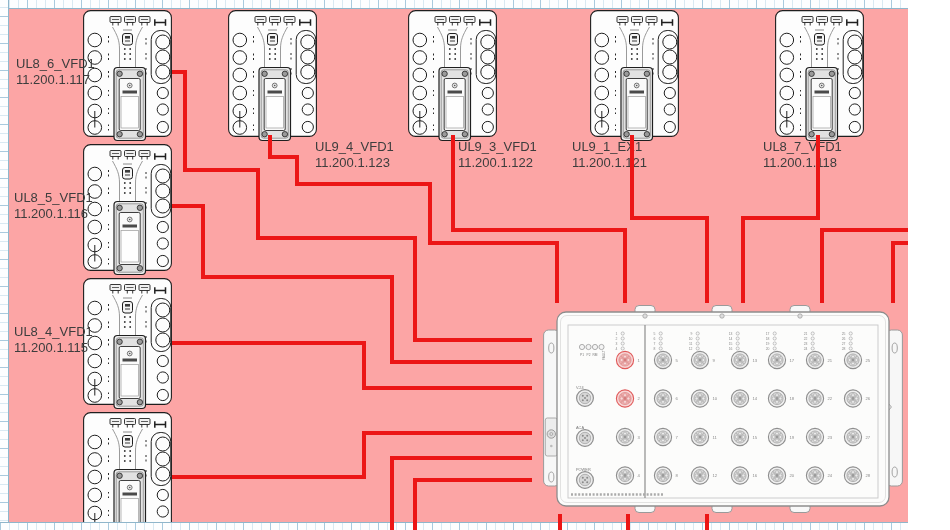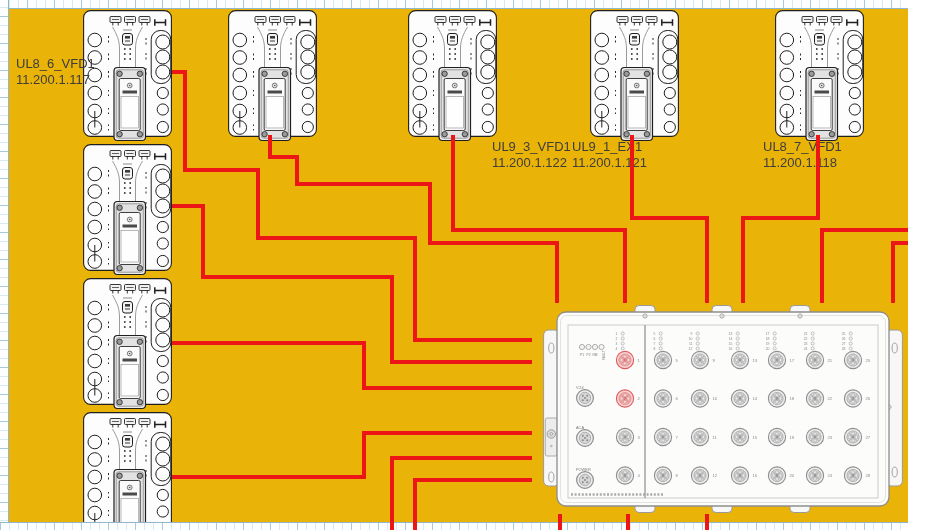--- a/index.html
+++ b/index.html
@@ -1,16 +1,16 @@
 <!DOCTYPE html>
 <html><head>
 <meta charset="utf-8">
 <style>
   html,body{margin:0;padding:0}
-  #stage{position:relative;width:908px;height:530px;background:#eab308;overflow:hidden;
+  #stage{position:relative;width:908px;height:530px;background:#fca5a5;overflow:hidden;
          font-family:"Liberation Sans",sans-serif}
   svg.layer{position:absolute;left:0;top:0}
   #devices-layer{z-index:1}
   #cables-layer{z-index:3}
   .strip{position:absolute;z-index:2}
   #strip-top{left:0;top:0;width:950px;height:8px;border-bottom:1px solid #8fb6cb;
     background:repeating-linear-gradient(90deg,#a9cade 0 1px,transparent 1px 27px),
                repeating-linear-gradient(90deg,#d9e9f2 0 1px,transparent 1px 9px),#fdfeff}
   #strip-left{left:0;top:0;width:8px;height:530px;border-right:1px solid #8fb6cb;
     background:repeating-linear-gradient(0deg,#a9cade 0 1px,transparent 1px 27px),
@@ -597,21 +597,33 @@
   </svg>
 
   <div id="strip-top" class="strip"></div>
   <div id="strip-left" class="strip"></div>
   <div id="strip-bottom" class="strip"></div>
 
   <div class="dev-label" style="left:16px;top:56px">
     <span>UL8_6_VFD1</span>
     <span>11.200.1.117</span>
   </div>
-  <div class="dev-label" style="left:492px;top:139px">
+  <div class="dev-label" style="left:14px;top:190px">
+    <span>UL8_5_VFD1</span>
+    <span>11.200.1.116</span>
+  </div>
+  <div class="dev-label" style="left:14px;top:324px">
+    <span>UL8_4_VFD1</span>
+    <span>11.200.1.115</span>
+  </div>
+  <div class="dev-label" style="left:315px;top:139px">
+    <span>UL9_4_VFD1</span>
+    <span>11.200.1.123</span>
+  </div>
+  <div class="dev-label" style="left:458px;top:139px">
     <span>UL9_3_VFD1</span>
     <span>11.200.1.122</span>
   </div>
   <div class="dev-label" style="left:572px;top:139px">
     <span>UL9_1_EX1</span>
     <span>11.200.1.121</span>
   </div>
   <div class="dev-label" style="left:763px;top:139px">
     <span>UL8_7_VFD1</span>
     <span>11.200.1.118</span>

